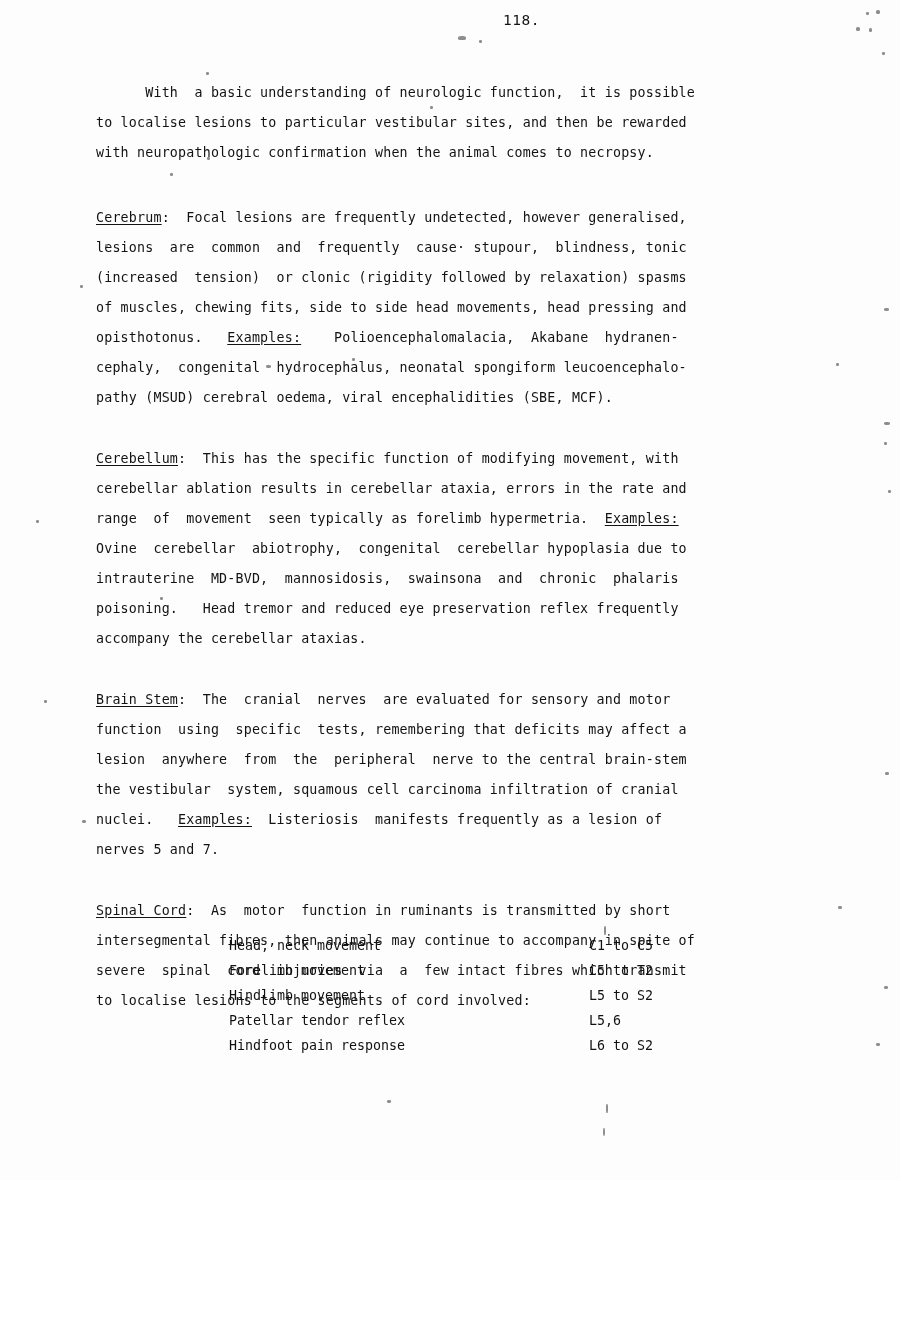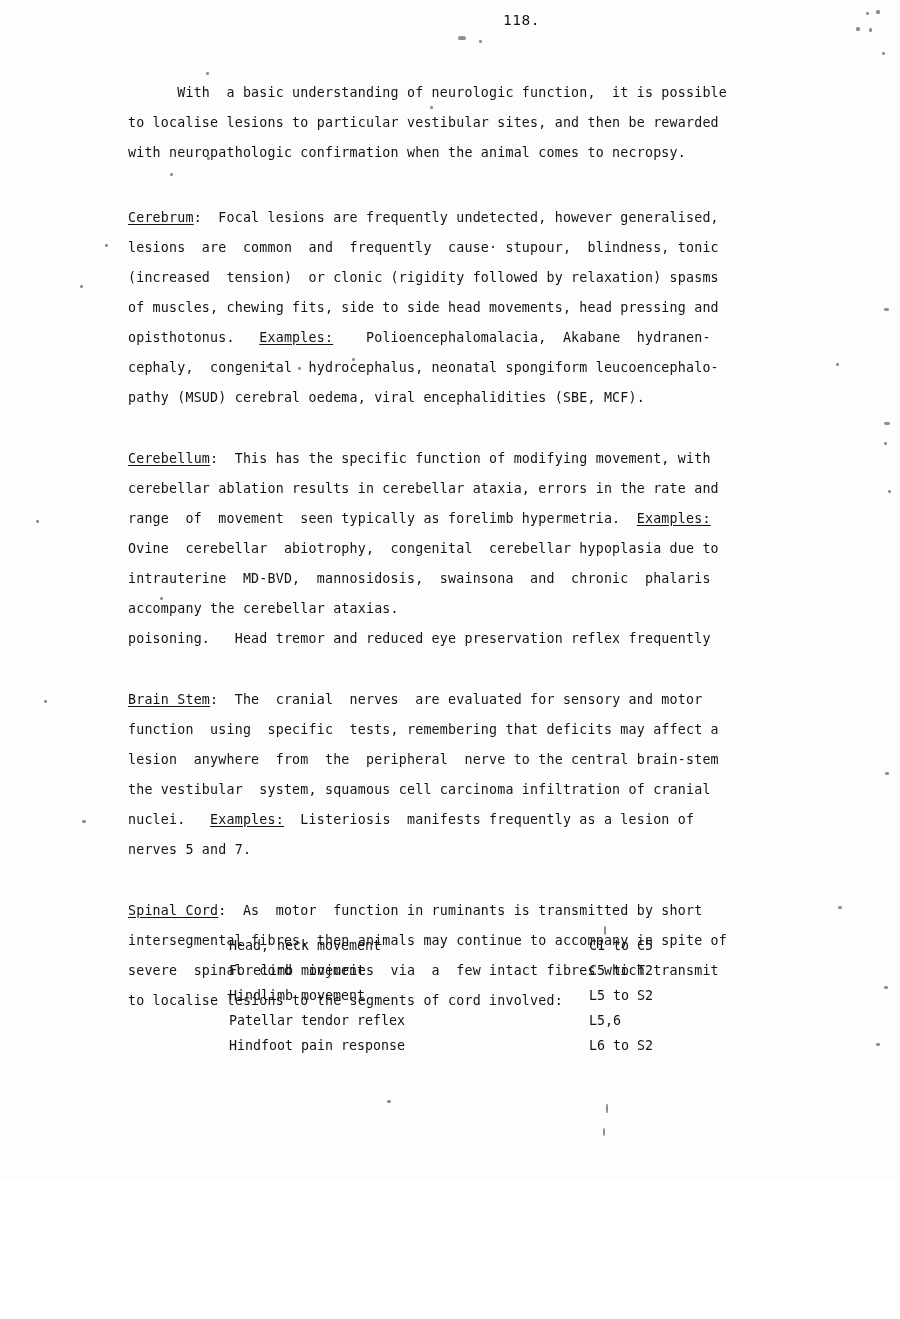--- a/index.html
+++ b/index.html
@@ -25,21 +25,21 @@
     width: 540px;
     text-align: right;
     font-size: 14.5px;
     letter-spacing: 0.5px;
     color: #141414;
   }
 
   
   #body-col {
     position: absolute;
-    left: 128px;
+    left: 96px;
     top: 78px;
     width: 702px;
   }
 
   .para {
     margin: 0 0 16px 0;
   }
   .para.first { margin-bottom: 20px; }
 
   .tline {
@@ -150,22 +150,22 @@
     </div>
 
     <div class="gap"></div>
 
     <div class="para">
       <span class="tline"><span class="hdr">Cerebellum</span><span>:  This has the specific function of modifying movement, with</span></span>
       <span class="tline">cerebellar ablation results in cerebellar ataxia, errors in the rate and</span>
       <span class="tline"><span>range  of  movement  seen typically as forelimb hypermetria.  </span><span class="ex">Examples:</span></span>
       <span class="tline">Ovine  cerebellar  abiotrophy,  congenital  cerebellar hypoplasia due to</span>
       <span class="tline">intrauterine  MD-BVD,  mannosidosis,  swainsona  and  chronic  phalaris</span>
+      <span class="tline">poisoning.   Head tremor and reduced eye preservation reflex frequently</span>
       <span class="tline">accompany the cerebellar ataxias.</span>
-      <span class="tline">poisoning.   Head tremor and reduced eye preservation reflex frequently</span>
     </div>
 
     <div class="gap"></div>
 
     <div class="para">
       <span class="tline"><span class="hdr">Brain Stem</span><span>:  The  cranial  nerves  are evaluated for sensory and motor</span></span>
       <span class="tline">function  using  specific  tests, remembering that deficits may affect a</span>
       <span class="tline">lesion  anywhere  from  the  peripheral  nerve to the central brain-stem</span>
       <span class="tline">the vestibular  system, squamous cell carcinoma infiltration of cranial</span>
       <span class="tline"><span>nuclei.   </span><span class="ex">Examples:</span><span>  Listeriosis  manifests frequently as a lesion of</span></span>

